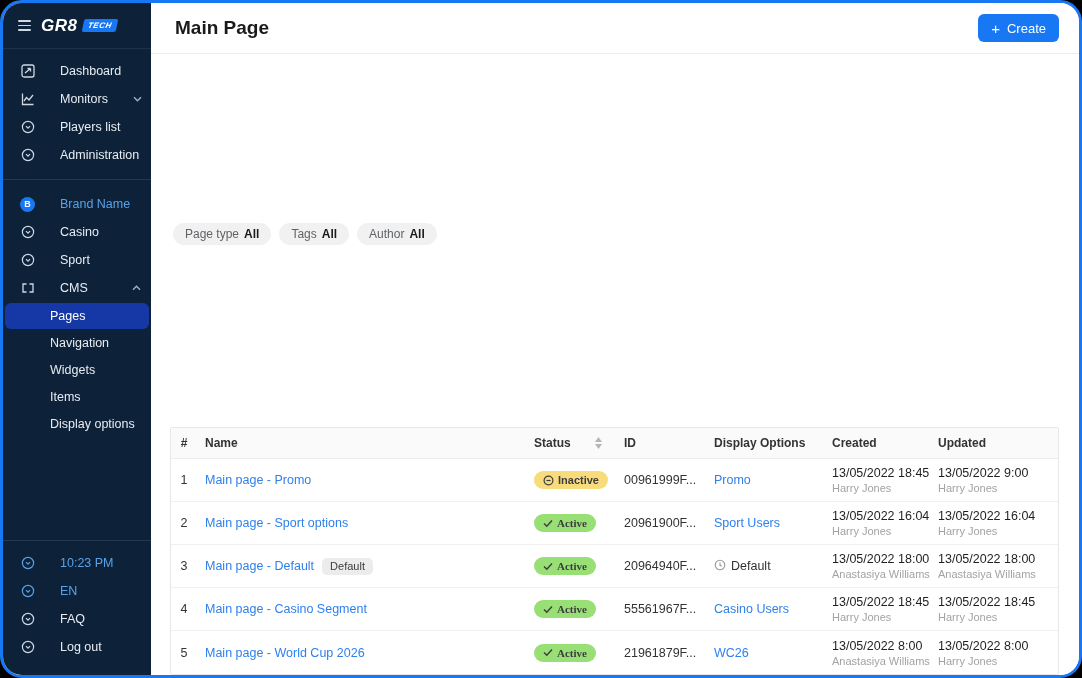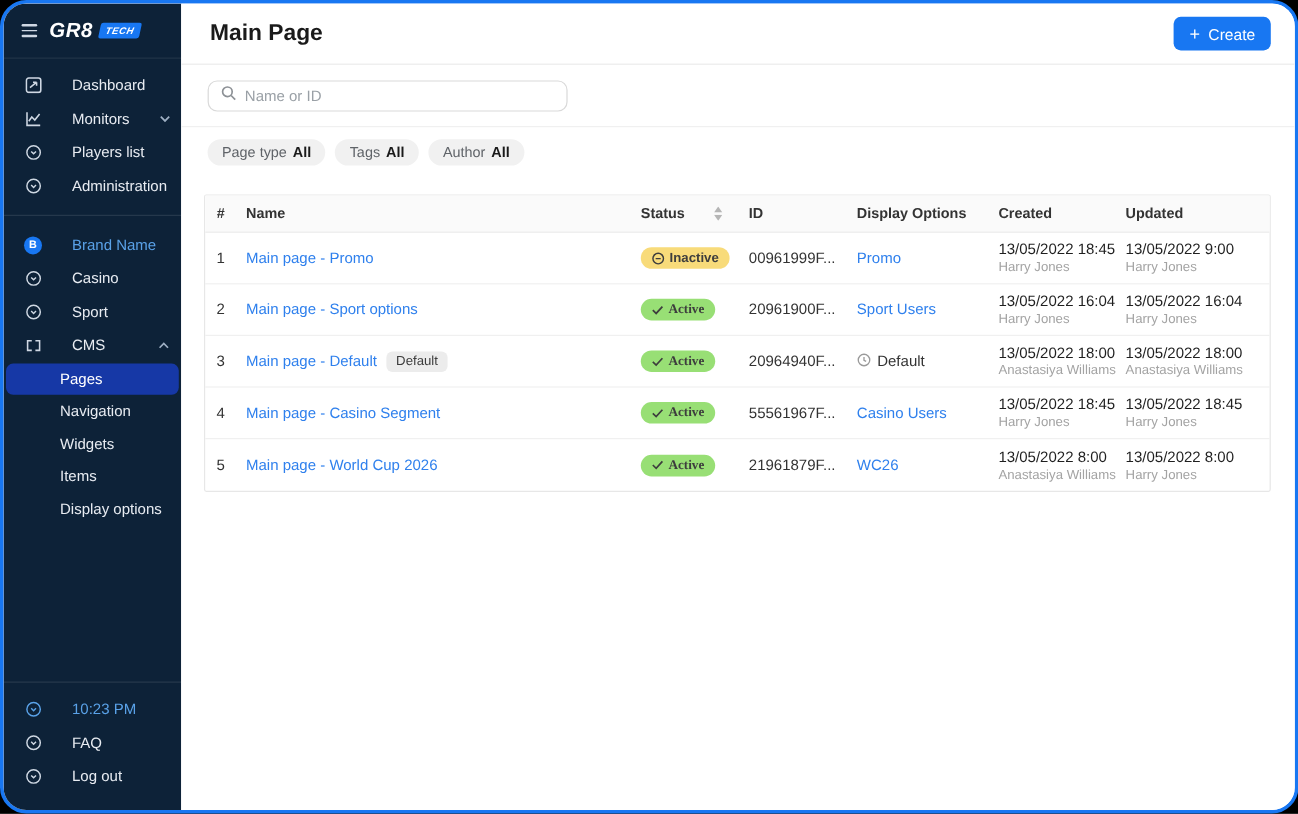--- a/index.html
+++ b/index.html
@@ -47,21 +47,21 @@
   .sub-item.active { background: #1638A6; color: #fff; }
   .divider { border-top: 1px solid rgba(255,255,255,0.1); margin: 2px 0; }
   .spacer { flex: 1 1 auto; }
   .brand-badge {
     width: 15px; height: 15px; border-radius: 50%; background: #1877F2; color: #fff;
     font-size: 9px; font-weight: bold; display: inline-flex; align-items: center; justify-content: center;
   }
   .sidebar-bottom { padding: 6px 0 14px 0; }
 
   
-  .main { flex: 1 1 auto; background: #fff; display: flex; flex-direction: column; overflow: hidden; }
+  .main { flex: 1 1 auto; background: #fff; display: flex; flex-direction: column; overflow: hidden; justify-content: space-between; }
   .page-header {
     height: 51px; flex: 0 0 51px; display: flex; align-items: center;
     padding: 0 20px 0 24px; border-bottom: 1px solid #ececec;
   }
   .page-title { font-size: 19px; font-weight: bold; color: #1a1a1a; }
   .create-btn {
     margin-left: auto; background: #1877F2; color: #fff; border: none; border-radius: 6px;
     height: 28px; padding: 0 13px; font-size: 13px; font-family: inherit; cursor: pointer;
     display: inline-flex; align-items: center; gap: 7px;
   }
@@ -241,20 +241,29 @@
     <div class="nav-group sidebar-bottom">
       <div class="nav-item accent">
         <span class="icn">
           <svg width="14" height="14" viewBox="0 0 14 14" fill="none" stroke="#5AA2E8" stroke-width="1.2">
               <circle cx="7" cy="7" r="5.6"></circle>
               <path d="M5 6.2 L7 8.2 L9 6.2"></path>
             </svg>
         </span>
         <span>10:23 PM</span>
       </div>
+      <div class="nav-item accent">
+        <span class="icn">
+          <svg width="14" height="14" viewBox="0 0 14 14" fill="none" stroke="#5AA2E8" stroke-width="1.2">
+              <circle cx="7" cy="7" r="5.6"></circle>
+              <path d="M5 6.2 L7 8.2 L9 6.2"></path>
+            </svg>
+        </span>
+        <span>EN</span>
+      </div>
       <div class="nav-item">
         <span class="icn">
           <svg width="14" height="14" viewBox="0 0 14 14" fill="none" stroke="#cfd8e3" stroke-width="1.2">
               <circle cx="7" cy="7" r="5.6"></circle>
               <path d="M5 6.2 L7 8.2 L9 6.2"></path>
             </svg>
         </span>
         <span>FAQ</span>
       </div>
       <div class="nav-item">
@@ -272,31 +281,20 @@
   <main class="main">
 
     <div class="page-header">
       <h1 class="page-title">Main Page</h1>
       <button class="create-btn">
         <span class="plus">+</span>
         <span>Create</span>
       </button>
     </div>
 
-    <div class="search-row">
-      <div class="search-box">
-        <span>
-          <svg width="13" height="13" viewBox="0 0 13 13" fill="none" stroke="#8d9196" stroke-width="1.4">
-              <circle cx="5.5" cy="5.5" r="4"></circle>
-              <path d="M8.6 8.6 L12 12"></path>
-            </svg>
-        </span>
-        <input type="text" placeholder="Name or ID" style="">
-      </div>
-    </div>
 
     <div class="chips-row">
       <div class="chip">
         <span class="chip-label">Page type</span>
         <span class="chip-value">All</span>
       </div>
       <div class="chip">
         <span class="chip-label">Tags</span>
         <span class="chip-value">All</span>
       </div>

